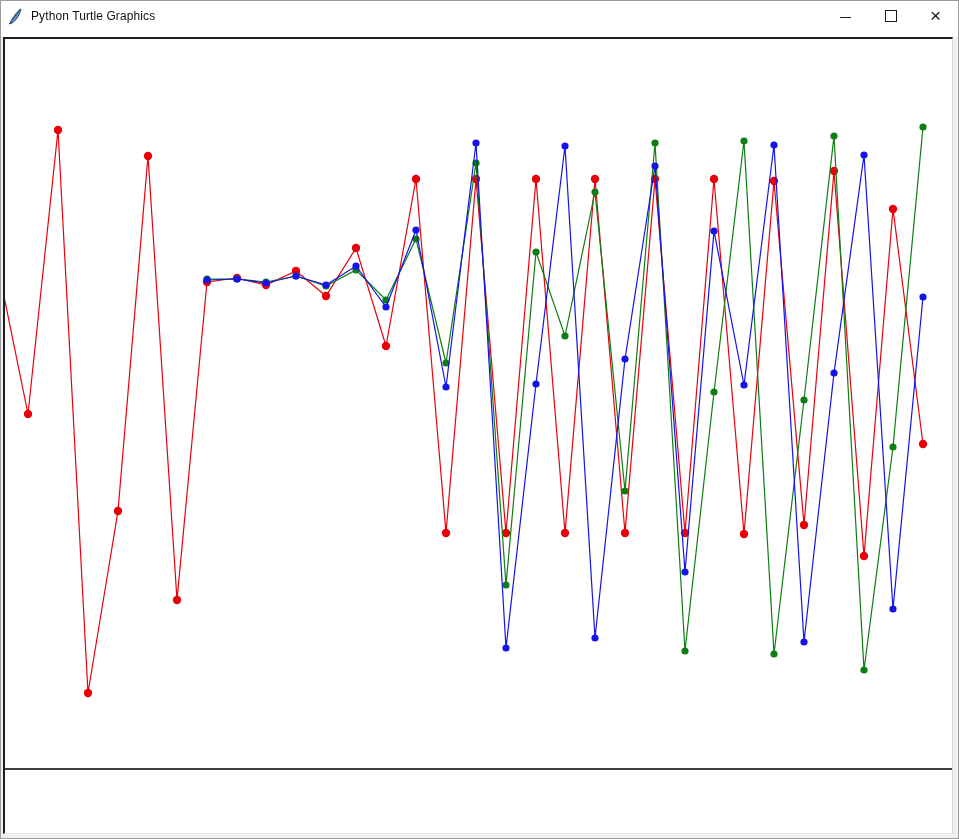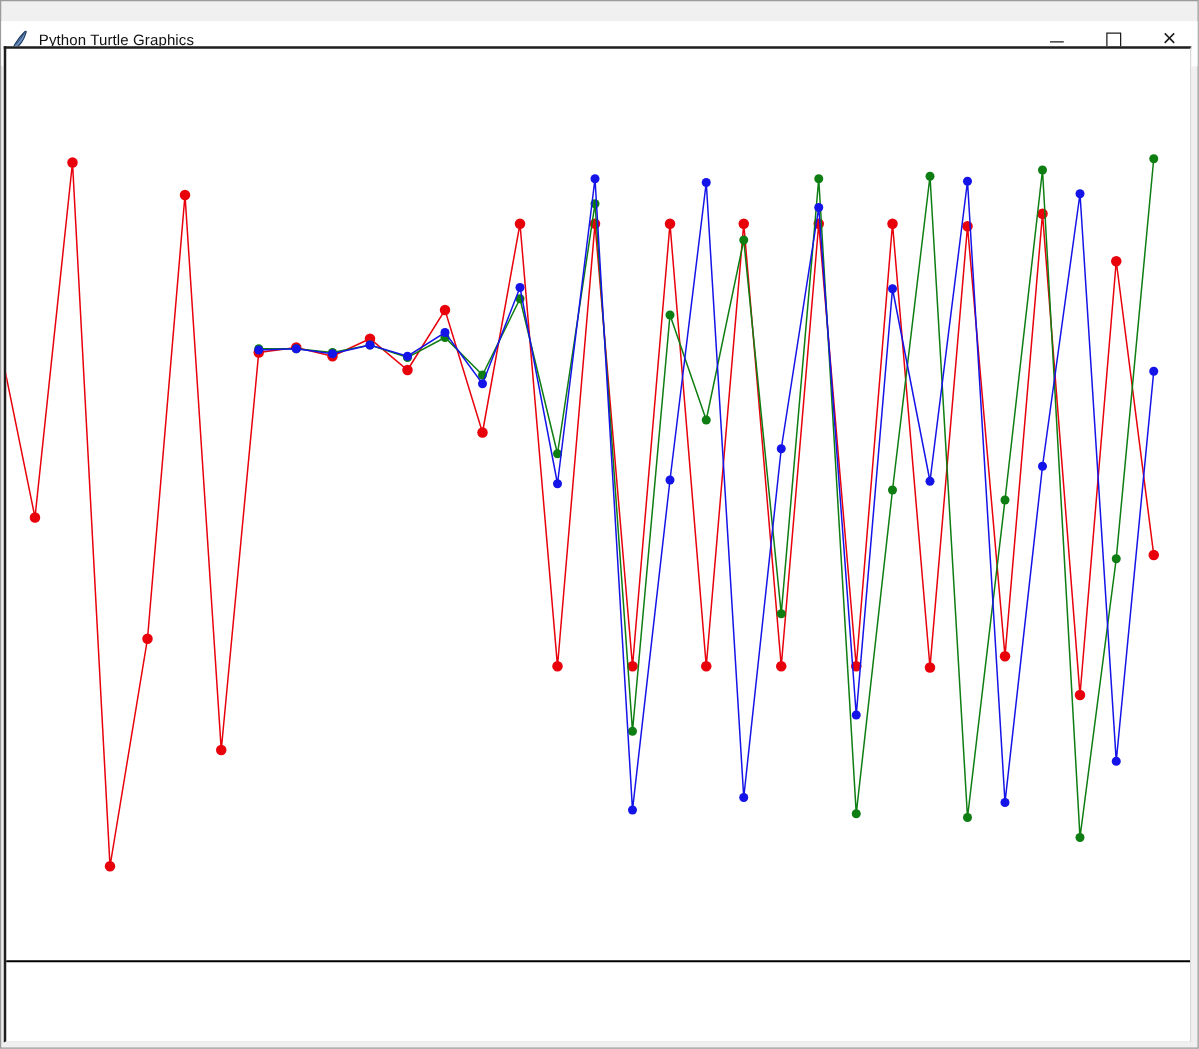--- a/index.html
+++ b/index.html
@@ -6,21 +6,21 @@
   body{
     width:959px;height:839px;overflow:hidden;
     font-family:"Liberation Sans","DejaVu Sans",sans-serif;
     background:#f0f0f0;
   }
   .window{
     position:relative;width:957px;height:837px;
     border:1px solid #9b9b9b;background:#f0f0f0;
   }
   .titlebar{
-    position:absolute;left:0;top:16px;width:100%;height:36px;
+    position:absolute;left:0;top:0;width:100%;height:36px;
     background:#ffffff;display:flex;align-items:flex-start;
   }
   .titlebar-inner{
     display:flex;align-items:center;height:30px;width:100%;
   }
   .app-icon{
     width:16px;height:17px;margin-left:7px;margin-top:1px;
     display:inline-block;flex:0 0 auto;
   }
   .title-text{

